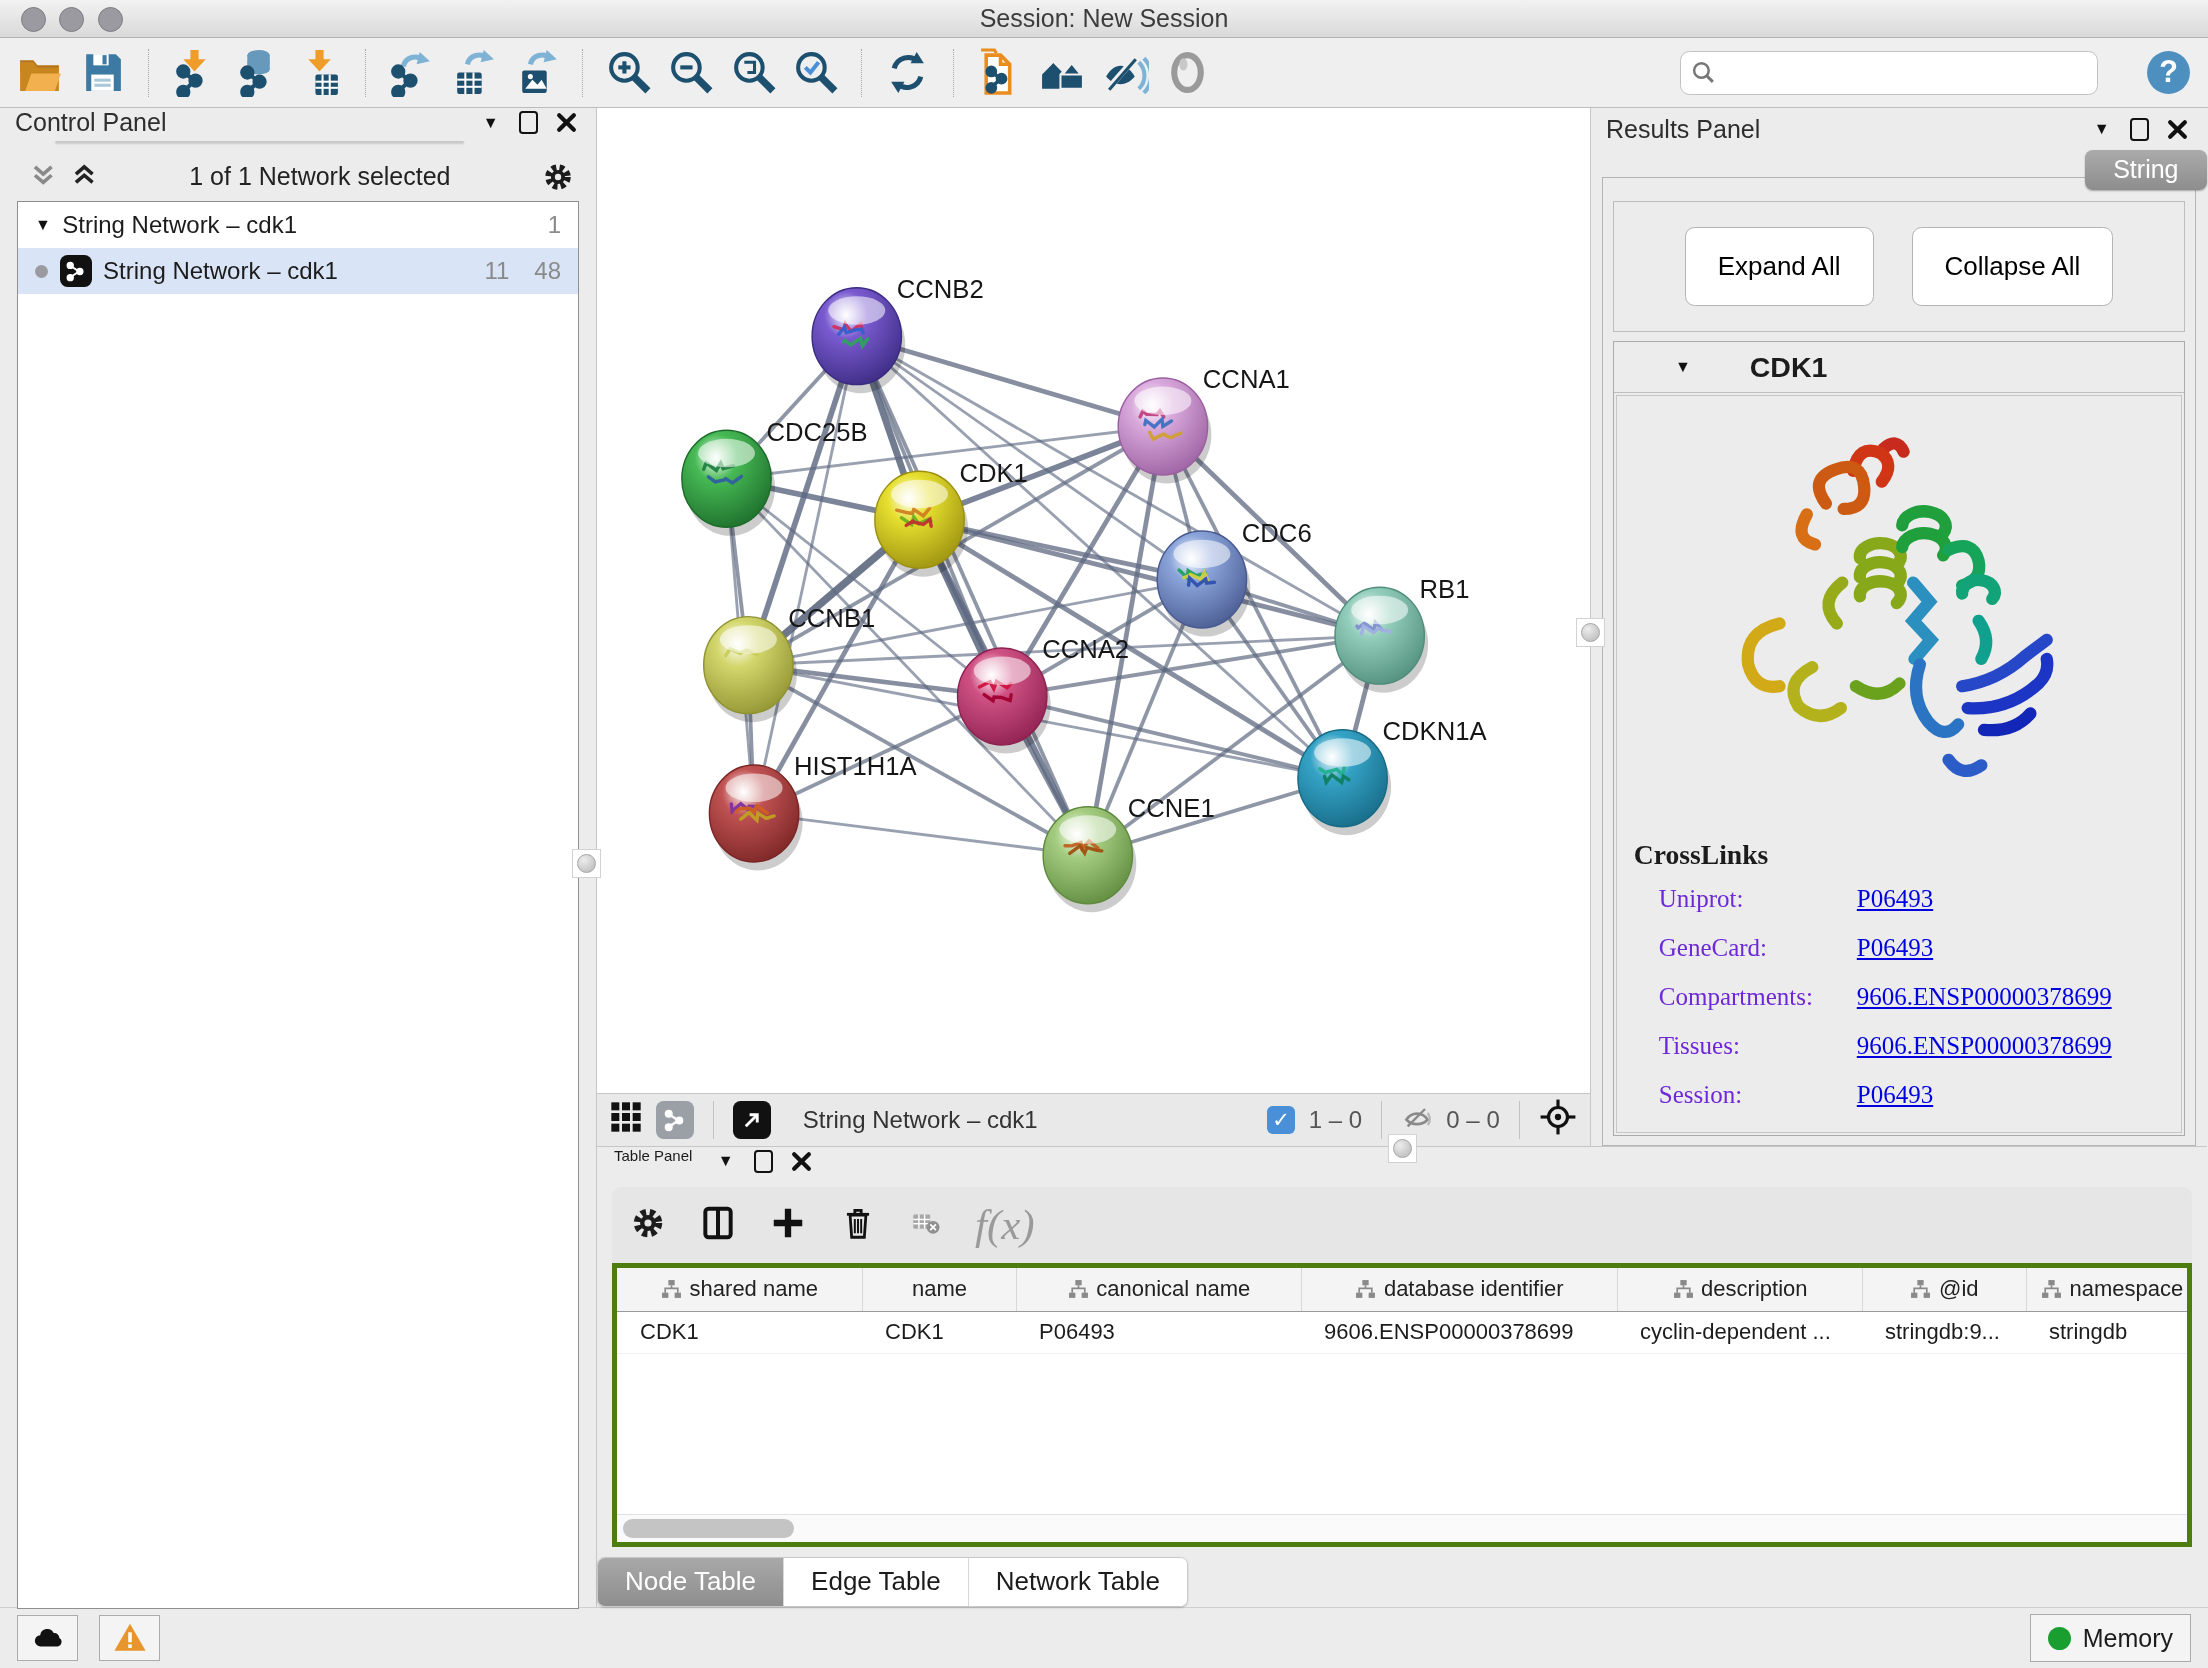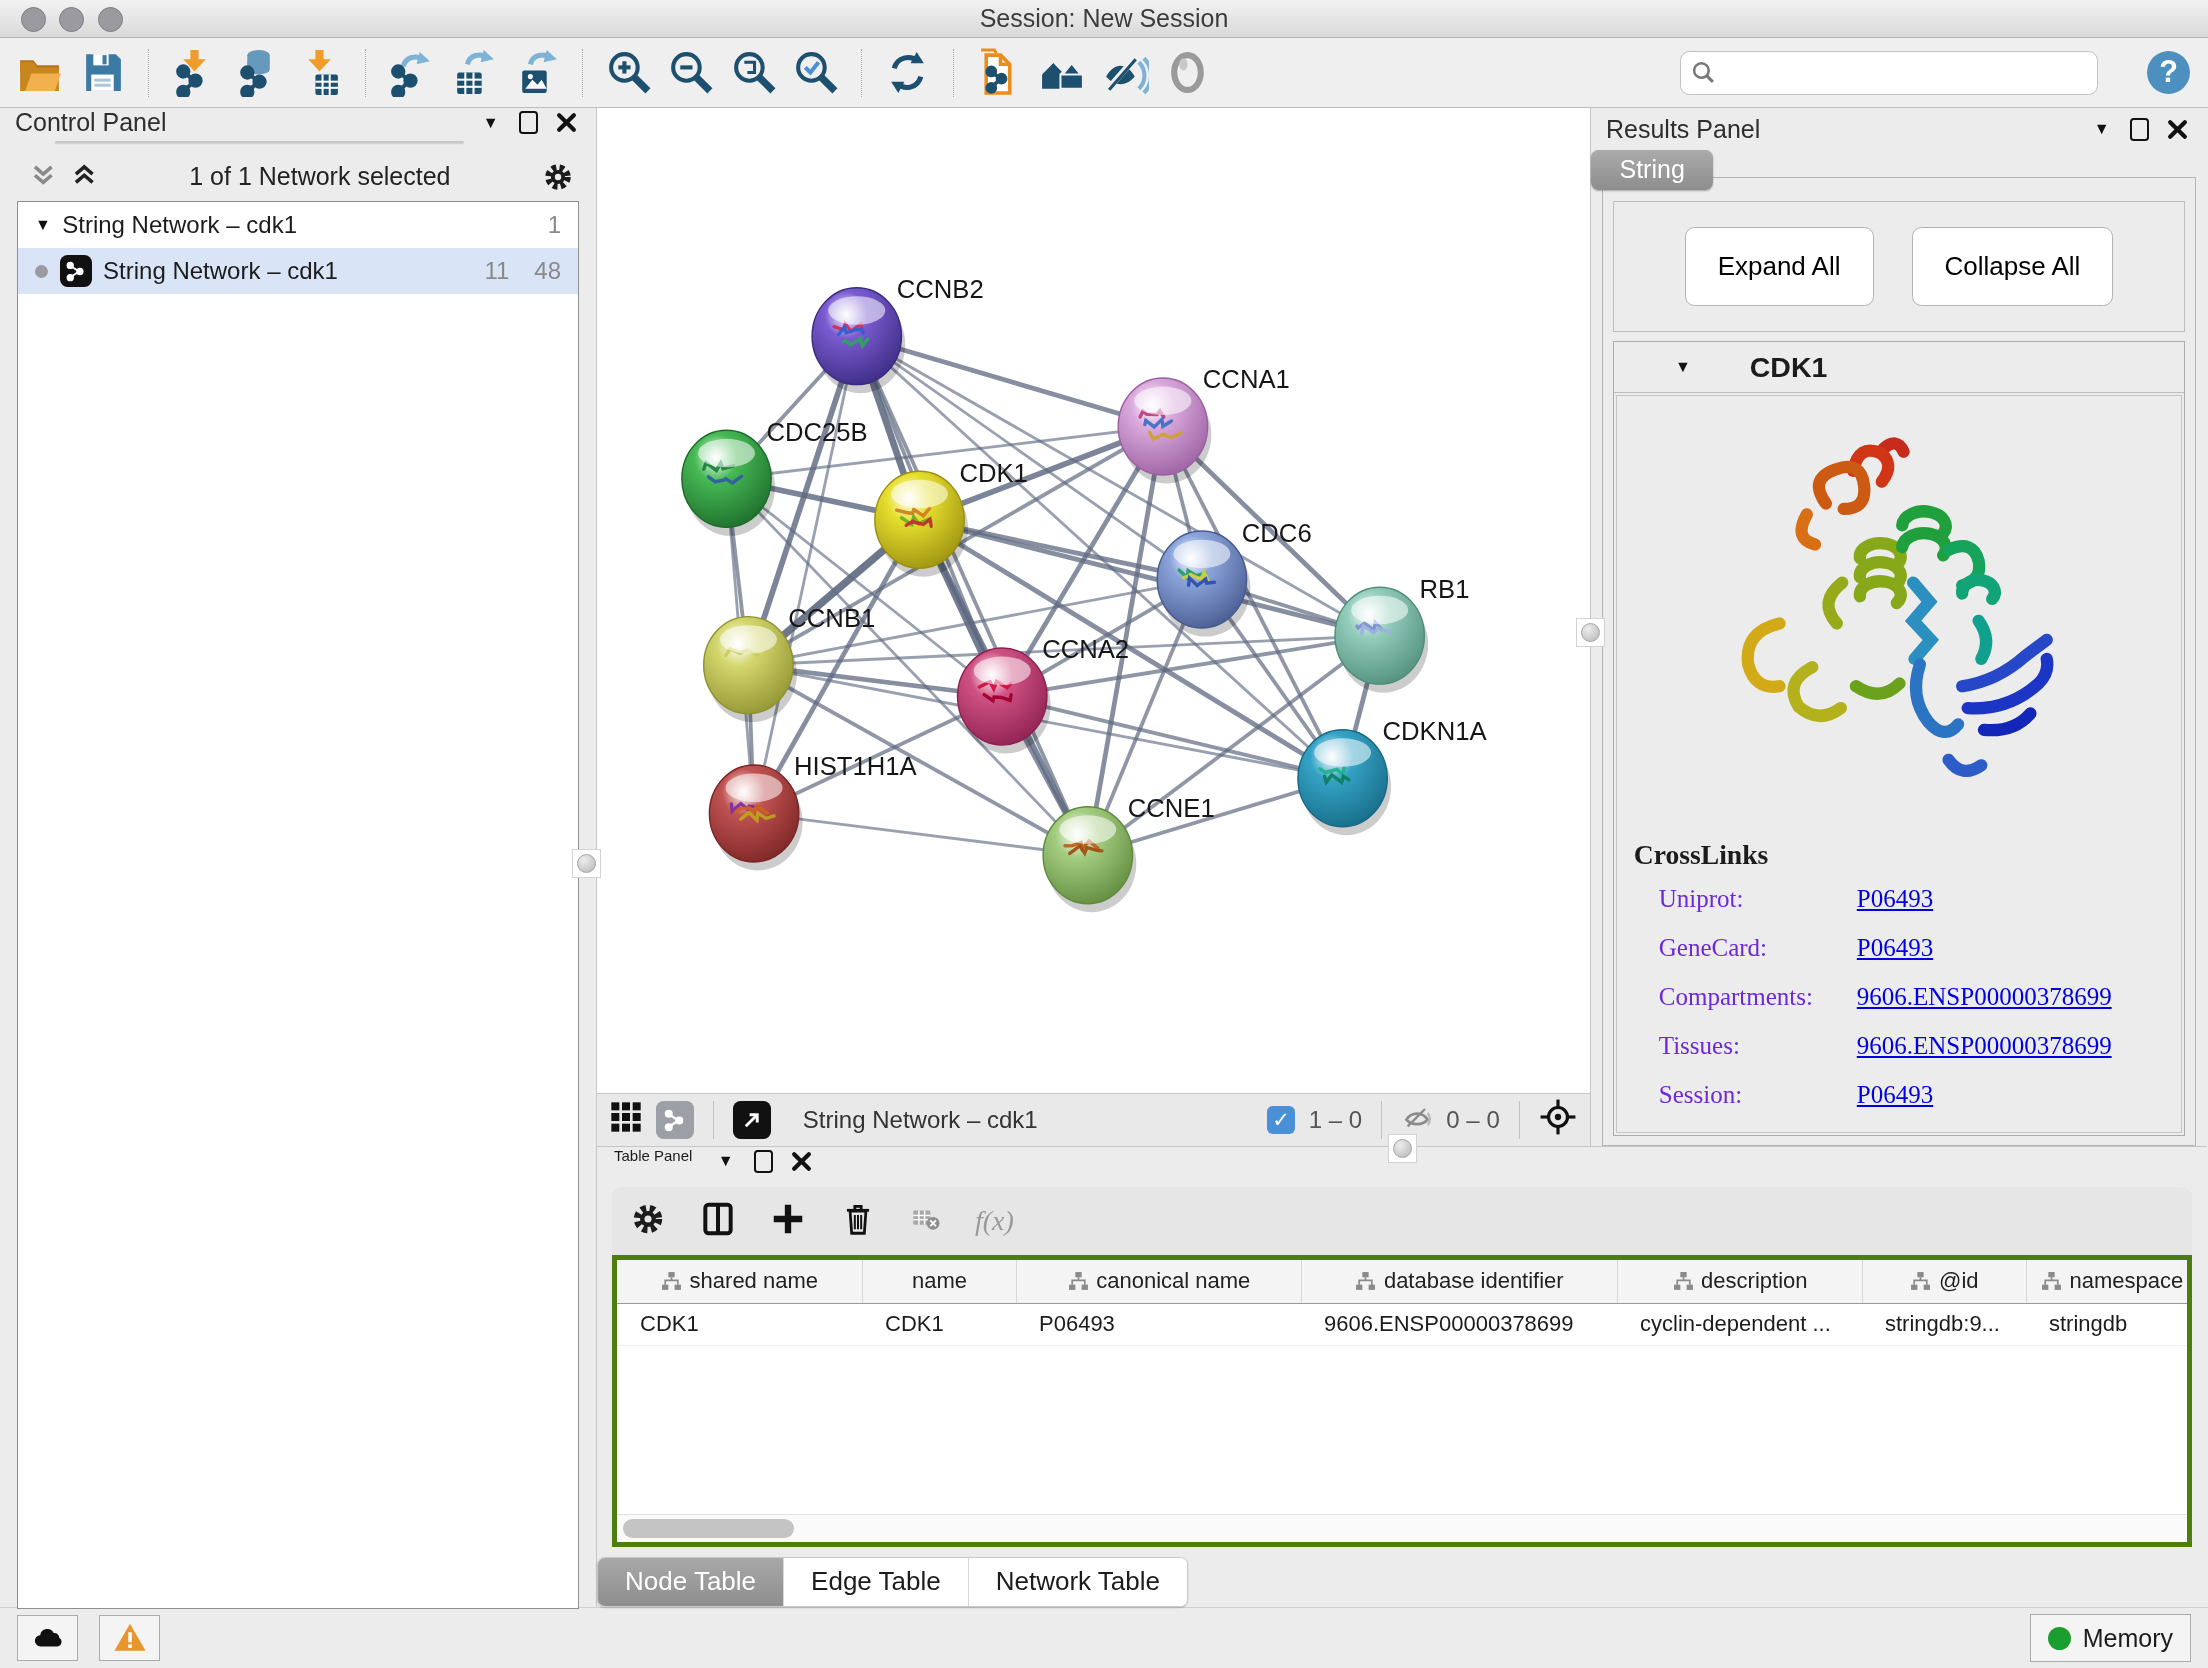--- a/index.html
+++ b/index.html
@@ -49,40 +49,40 @@
   .sharechip{width:32px;height:32px;border-radius:7.6px;background:#111;display:flex;align-items:center;justify-content:center}
   
   .canvas{flex:1;position:relative;overflow:hidden}
   .netbar{height:53px;background:#e9e9e9;border-top:1px solid #c6c6c6;display:flex;align-items:center;padding:0 13.3px;gap:13.3px;font-size:24px;color:#555}
   .nbsep{width:0;height:38px;border-left:1px solid #c2c2c2;margin:0 5.7px}
   .nbtitle{color:#333;margin:0 19px;flex:1}
   .chk{width:28.5px;height:28.5px;border-radius:5.7px;background:#4a90d9;color:#fff;font-size:21px;display:flex;align-items:center;justify-content:center}
   .chipdark{width:38px;height:38px;border-radius:7.6px;background:#111;display:flex;align-items:center;justify-content:center}
   .chipgray{width:38px;height:38px;border-radius:7.6px;background:#9aa0a6;display:flex;align-items:center;justify-content:center}
   
-  .rtabrow{display:flex;justify-content:flex-start;position:relative;z-index:2;height:40px;margin-bottom:-13.3px}
+  .rtabrow{display:flex;justify-content:flex-end;position:relative;z-index:2;height:40px;margin-bottom:-13.3px}
   .rtab{background:linear-gradient(#ababab,#8d8d8d);color:#fff;font-size:25px;padding:4.8px 28.5px;border-radius:7.6px;box-shadow:0 1px 1.9px rgba(0,0,0,.3)}
   .rcard{margin:0 11.4px;border:1.9px solid #b5b5b5;background:#ececec;padding:23px 9.5px 9.5px;flex:1;display:flex;flex-direction:column;gap:9.5px;overflow:hidden}
   .rbuttons{border:1px solid #bdbdbd;padding:25px 9.5px;display:flex;justify-content:center;gap:38px}
   .rbtn{background:#fff;border:1px solid #b4b4b4;border-radius:9.5px;font-size:26px;padding:23px 32px;font-family:inherit}
   .rsection{border:1px solid #ababab;background:#ececec;flex:1;display:flex;flex-direction:column;overflow:hidden}
   .rsechead{height:51px;border-bottom:1px solid #bdbdbd;display:flex;align-items:center;gap:59px;padding-left:61px}
   .rgene{font-size:28.5px;font-weight:bold}
   .rbody{flex:1;border:1px solid #c6c6c6;margin:1.9px;background:#ececec;padding:9.5px 17px;overflow:hidden}
   .rdesc{font-size:26px;margin:5.7px 0 3.8px}
   .proteinwrap{display:flex;justify-content:center;margin:13.3px 0 7.6px}
   .xl{font-family:"Liberation Serif","DejaVu Serif",serif;margin-top:11.4px}
   .xlhead{font-size:27.6px;font-weight:bold;margin-bottom:13.3px}
   .xlrow{display:flex;margin:0 0 21px 25px;font-size:25px}
   .xllabel{width:198px;color:#6d28d9}
   .xllink{color:#0000e0;text-decoration:underline}
   
   .tphead{height:40px;display:flex;align-items:flex-start;padding:0 17px;gap:9.5px}
   .tptools{background:#e6e6e6;border-radius:9.5px 9.5px 0 0;margin:0 15px;padding:13.3px 17px;display:flex;align-items:center;gap:32px}
-  .fx{font-family:"Liberation Serif","DejaVu Serif",serif;font-style:italic;color:#9a9a9a;font-size:28px}
+  .fx{font-family:"Liberation Serif","DejaVu Serif",serif;font-style:italic;color:#9a9a9a;font-size:43px}
   .tbox{margin:0 15px;background:#fff;border:5px solid #4d7c0f;flex:1;display:flex;flex-direction:column;overflow:hidden}
   .thead{display:flex;background:#f4f4f4;border-bottom:1.9px solid #9a9a9a;height:44px}
   .th{display:flex;align-items:center;justify-content:center;gap:7.6px;font-size:22px;color:#222;
      border-left:1px solid #d8d8d8;overflow:hidden;white-space:nowrap;flex:none}
   .th:first-child{border-left:none}
   .tr{display:flex;height:42px;border-bottom:1px solid #f0f0f0}
   .td{font-size:22px;display:flex;align-items:center;padding-left:23px;overflow:hidden;white-space:nowrap;flex:none}
   .tfill{flex:1}
   .hscroll{height:28.5px;background:#fafafa;border-top:1px solid #e2e2e2;display:flex;align-items:center;padding:0 5.7px}
   .hthumb{width:171px;height:19px;border-radius:9.5px;background:#c4c4c4}

